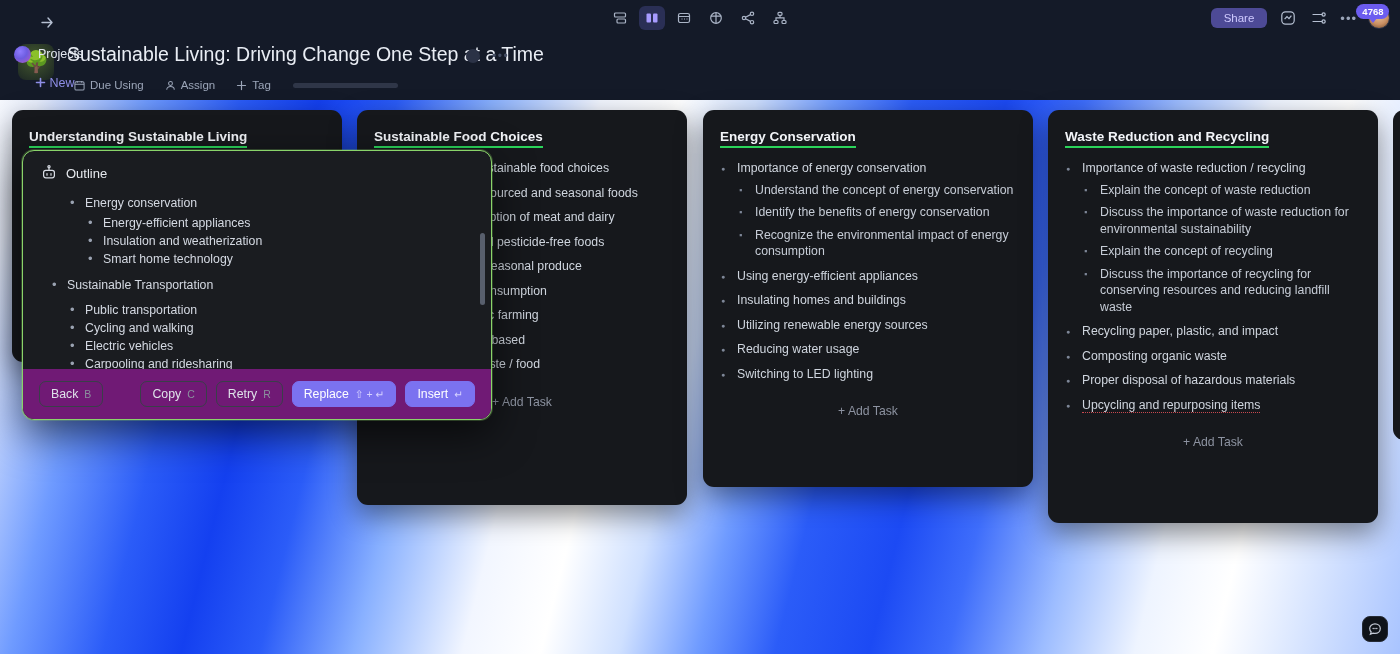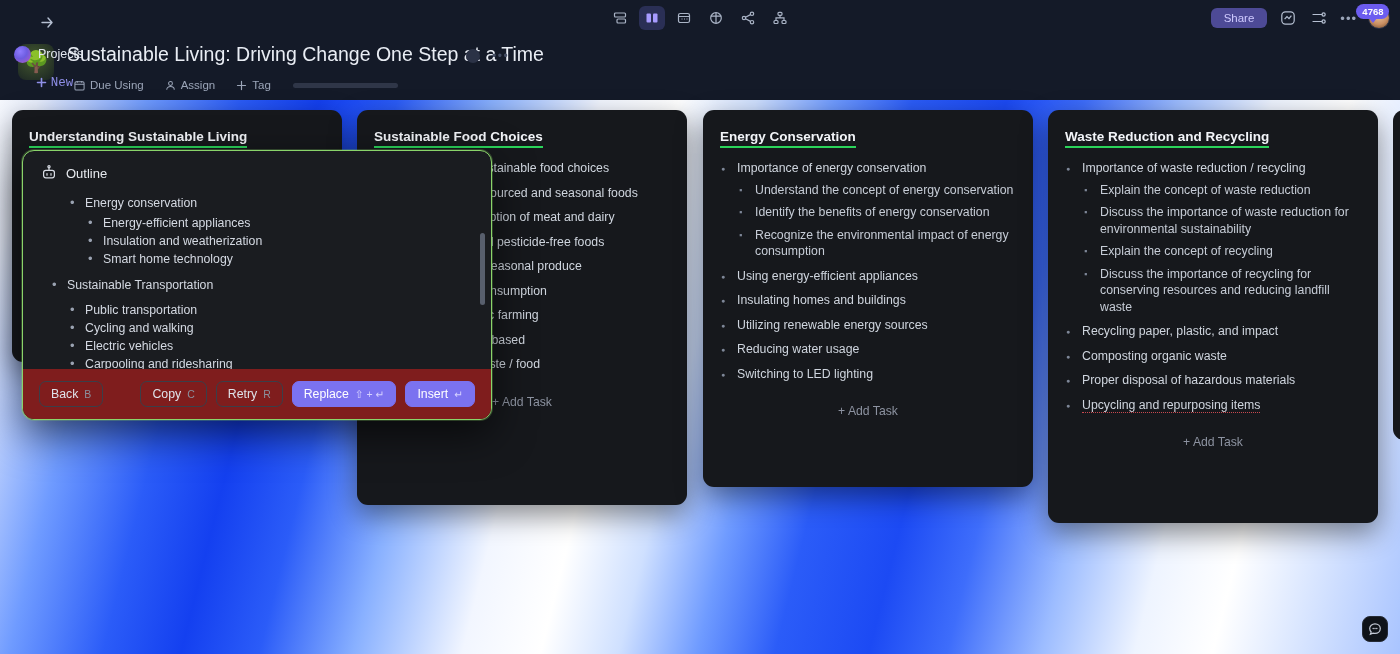--- a/index.html
+++ b/index.html
@@ -56,21 +56,21 @@
     display:flex; align-items:center; gap:7px; margin-left:4px;
     font-size:12.5px; color:#e2e7f0; cursor:pointer;
   }
   .proj-avatar {
     width:17px; height:17px; border-radius:50%;
     background:radial-gradient(circle at 35% 32%, #8f7bff 0%, #6d5ce0 45%, #b75ac0 100%);
     display:inline-block;
   }
   .newbtn {
     display:flex; align-items:center; gap:4px; margin-left:16px;
-    color:#8f8fe8; font-size:12.5px; cursor:pointer;font-family:Liberation Mono, monospace;
+    color:#8f8fe8; font-size:12.5px; cursor:pointer;
   }
   .nav-center {
     position:absolute; left:50%; transform:translateX(-50%);
     display:flex; align-items:center; gap:6px;
   }
   .vbtn {
     width:26px; height:24px; border-radius:6px; display:flex;
     align-items:center; justify-content:center; color:#aab4c6; cursor:pointer;
   }
   .vbtn.active { background:#2a2f55; color:#a79bff; }
@@ -200,21 +200,21 @@
   .po-sub > li::before {
     content:"•"; position:absolute; left:3px; top:-1px; color:#9aa2b1; font-size:13px;
   }
   .po-indent { margin-left:18px; }
   .popup-scroll {
     position:absolute; right:6px; top:46px; width:5px; height:72px;
     background:#585f6d; border-radius:3px;
   }
   .popup-foot {
     position:absolute; left:0; right:0; bottom:0; height:50px;
-    background:#7f1d1d; display:flex; align-items:center; padding:0 16px; gap:9px;
+    background:#701a75; display:flex; align-items:center; padding:0 16px; gap:9px;
   }
   .btn {
     border:1px solid #3a3f49; background:transparent; color:#dfe3ea;
     border-radius:7px; padding:5px 11px; font-size:12.3px;
     display:flex; align-items:center; gap:6px; cursor:pointer;
     font-family:"Liberation Sans", sans-serif;
   }
   .btn .key { color:#8b919e; font-size:10.5px; }
   .btn.primary { background:#7b72f0; border-color:#7b72f0; color:#fff; }
   .btn.primary .key { color:#d5d1ff; }

